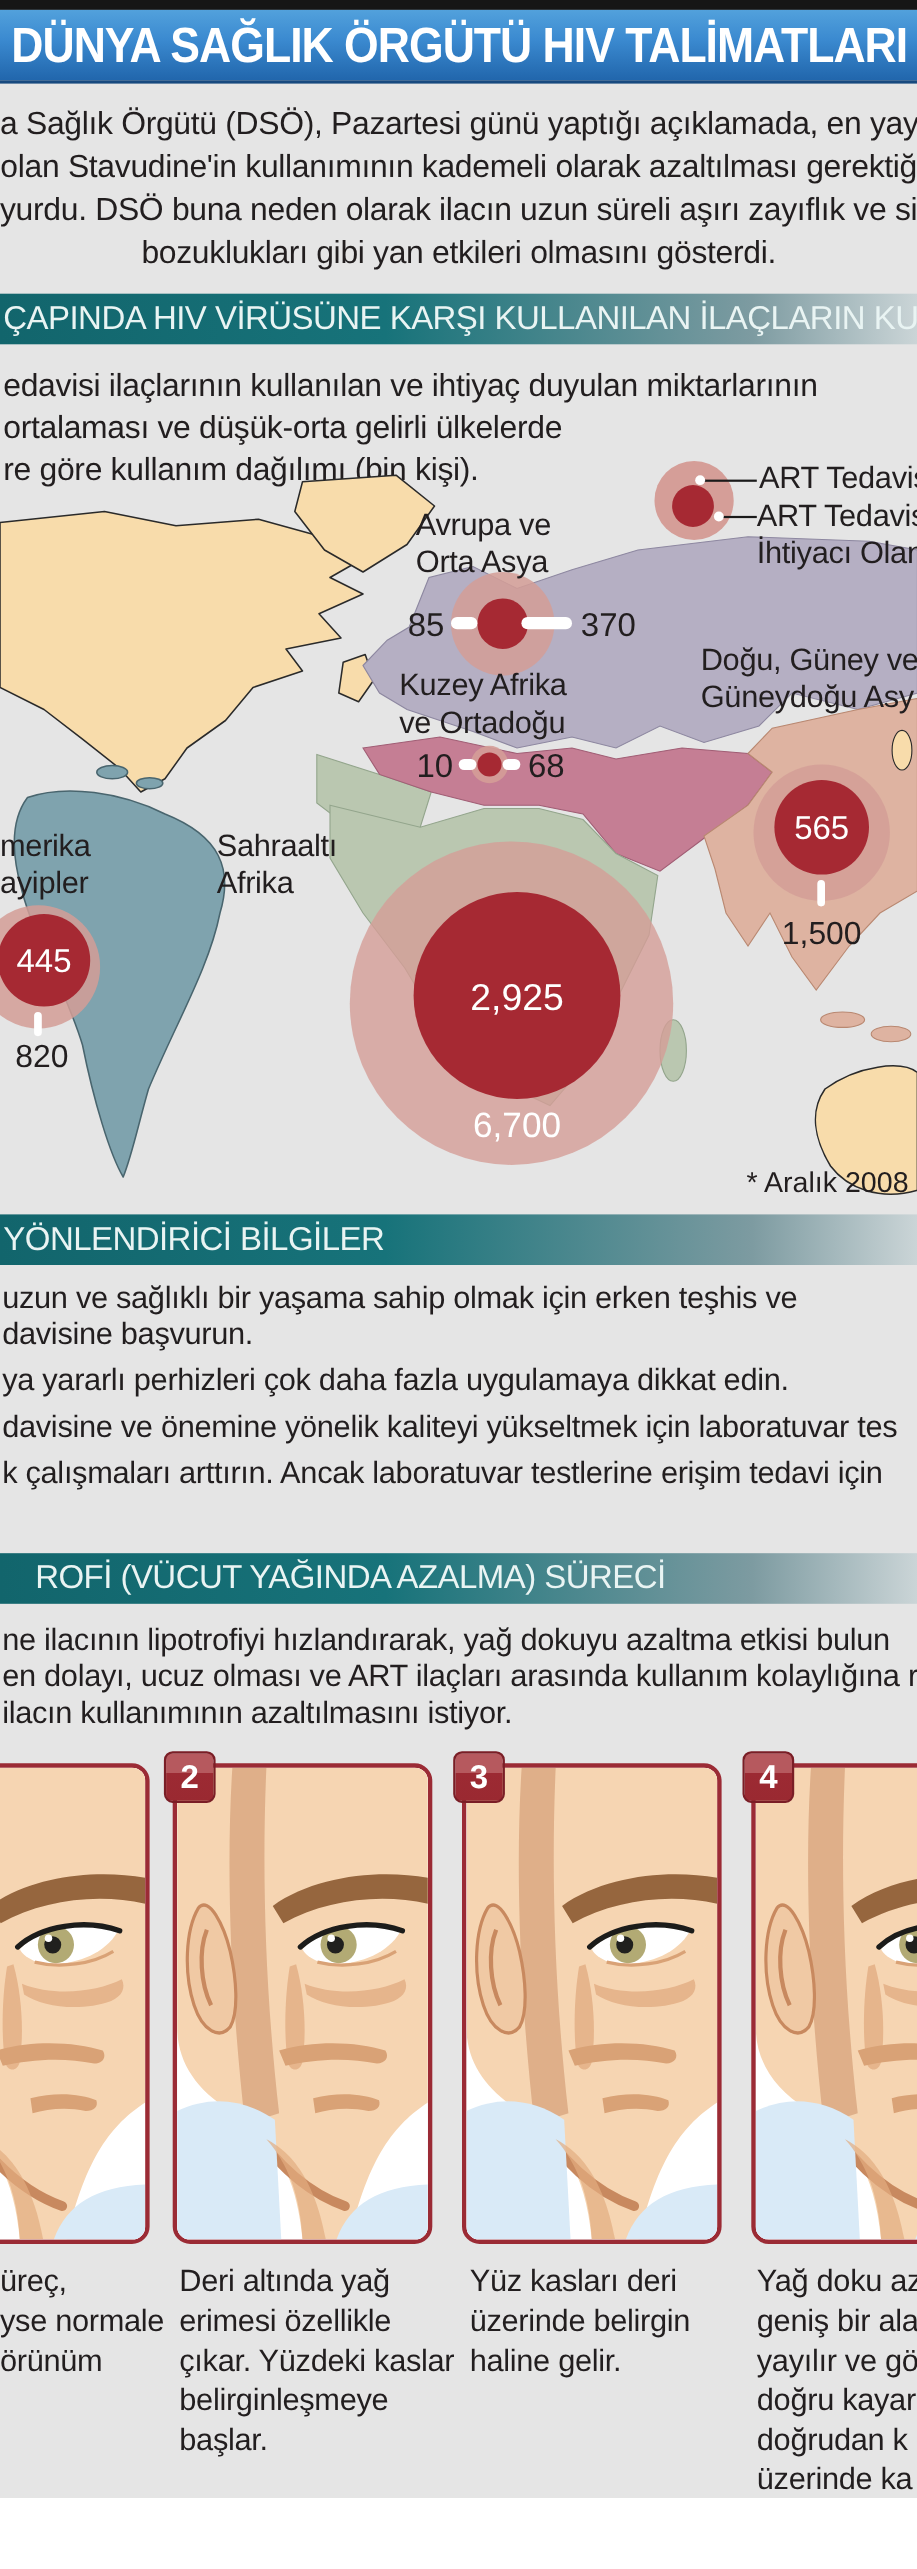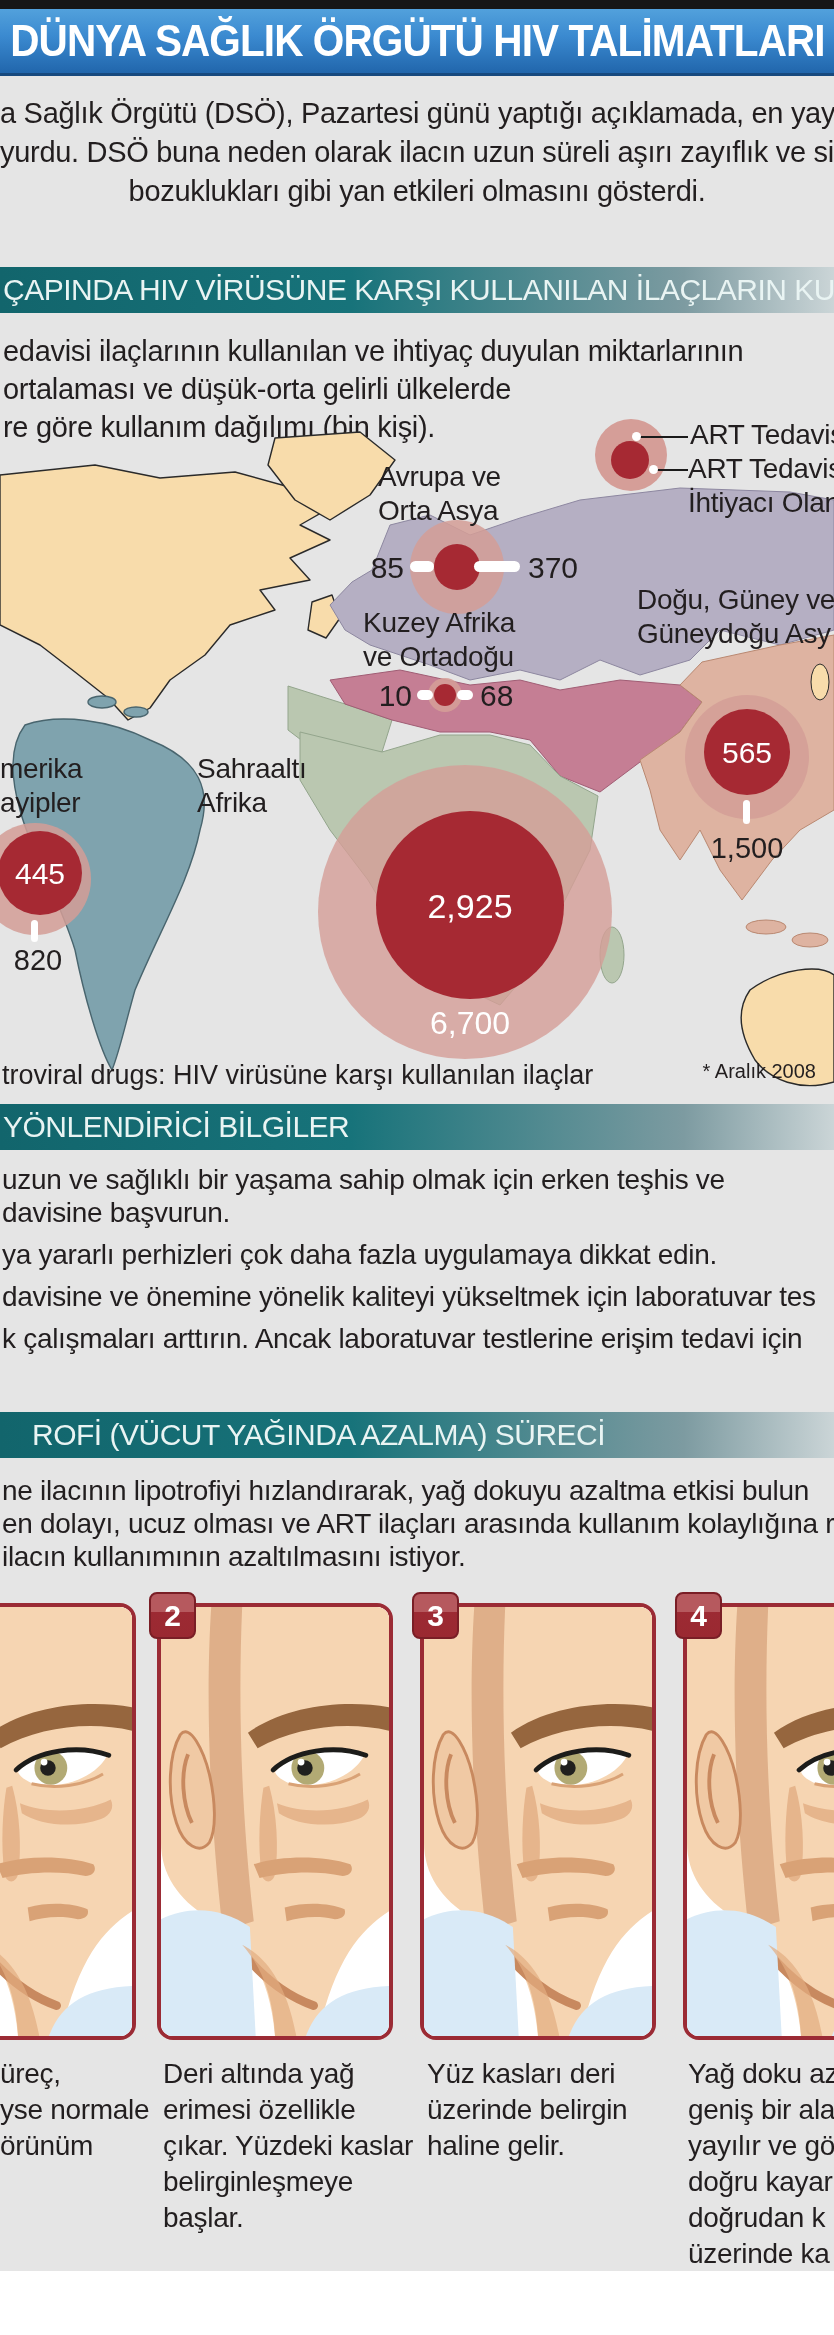--- a/index.html
+++ b/index.html
@@ -34,21 +34,21 @@
   #leaderA{left:640px;top:436px;width:48px;}
   #leaderB{left:655px;top:469px;width:33px;}
   .leader-dot{position:absolute;width:9px;height:9px;border-radius:50%;background:#fff;}
   #dotA{left:632px;top:432px;}
   #dotB{left:649px;top:465px;}
   .legend-text{position:absolute;font-size:28px;letter-spacing:-0.3px;white-space:nowrap;}
   #legtext1{left:690px;top:419px;}
   #legtext2{left:688px;top:453px;}
   #legtext3{left:688px;top:487px;}
   .footnote-l{position:absolute;left:2px;top:1060px;font-size:27px;white-space:nowrap;}
-  .footnote-r{position:absolute;right:18px;top:1060px;font-size:20px;white-space:nowrap;}
+  .footnote-r{position:absolute;right:8px;top:1060px;font-size:26px;white-space:nowrap;}
   .bullets{position:absolute;left:2px;top:1163px;font-size:28px;line-height:33px;letter-spacing:-0.3px;}
   .bullets .bgroup{margin-bottom:9px;}
   .bullets div{white-space:nowrap;}
   .para3{position:absolute;left:2px;top:1474px;font-size:28px;line-height:33px;letter-spacing:-0.3px;}
   .para3 div{white-space:nowrap;}
   .panel{position:absolute;top:1603px;width:236px;height:437px;border:4px solid #9b2b35;
          border-radius:16px;box-sizing:border-box;overflow:hidden;background:#fff;}
   #panel1{left:-100px;}#panel2{left:157px;}#panel3{left:420px;}#panel4{left:683px;}
   .panel svg{display:block;}
   .badge{position:absolute;top:1592px;width:47px;height:47px;border:2px solid #7a1e26;border-radius:8px;
@@ -70,20 +70,21 @@
 <div class="page">
 
   <div class="topbar"></div>
 
   <div class="header">
     <h1>DÜNYA SAĞLIK ÖRGÜTÜ HIV TALİMATLARI</h1>
   </div>
 
   <div class="intro">
     <div>a Sağlık Örgütü (DSÖ), Pazartesi günü yaptığı açıklamada, en yaygın</div>
+    <div>olan Stavudine'in kullanımının kademeli olarak azaltılması gerektiğ</div>
     <div>yurdu. DSÖ buna neden olarak ilacın uzun süreli aşırı zayıflık ve sin</div>
     <div>bozuklukları gibi yan etkileri olmasını gösterdi.</div>
   </div>
 
   <div class="bar bar1">
     <span>ÇAPINDA HIV VİRÜSÜNE KARŞI KULLANILAN İLAÇLARIN KULLANIMI</span>
   </div>
 
   <div class="mapdesc">
     <div>edavisi ilaçlarının kullanılan ve ihtiyaç duyulan miktarlarının</div>
@@ -169,21 +170,20 @@
   <div class="legend-outer"></div>
   <div class="legend-inner"></div>
   <div class="leader" id="leaderA"></div>
   <div class="leader" id="leaderB"></div>
   <div class="leader-dot" id="dotA"></div>
   <div class="leader-dot" id="dotB"></div>
   <div class="legend-text" id="legtext1">ART Tedavis</div>
   <div class="legend-text" id="legtext2">ART Tedavis</div>
   <div class="legend-text" id="legtext3">İhtiyacı Olan</div>
 
-  <div class="footnote-l">troviral drugs: HIV virüsüne karşı kullanılan ilaçlar</div>
   <div class="footnote-r">* Aralık 2008</div>
 
   <div class="bar bar2">
     <span>YÖNLENDİRİCİ BİLGİLER</span>
   </div>
 
   <div class="bullets">
     <div class="bgroup">
       <div>uzun ve sağlıklı bir yaşama sahip olmak için erken teşhis ve</div>
       <div>davisine başvurun.</div>

